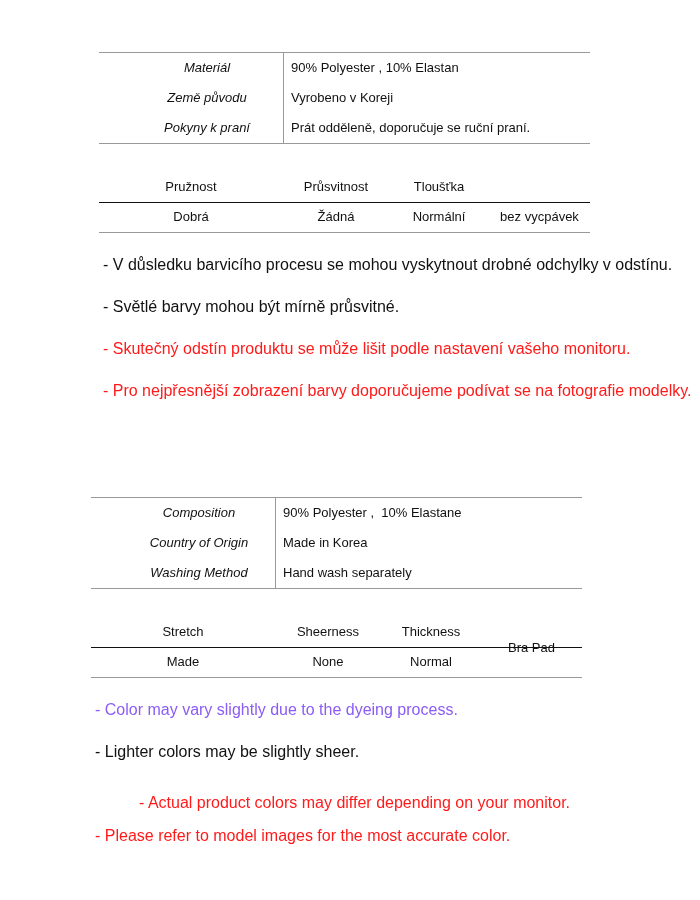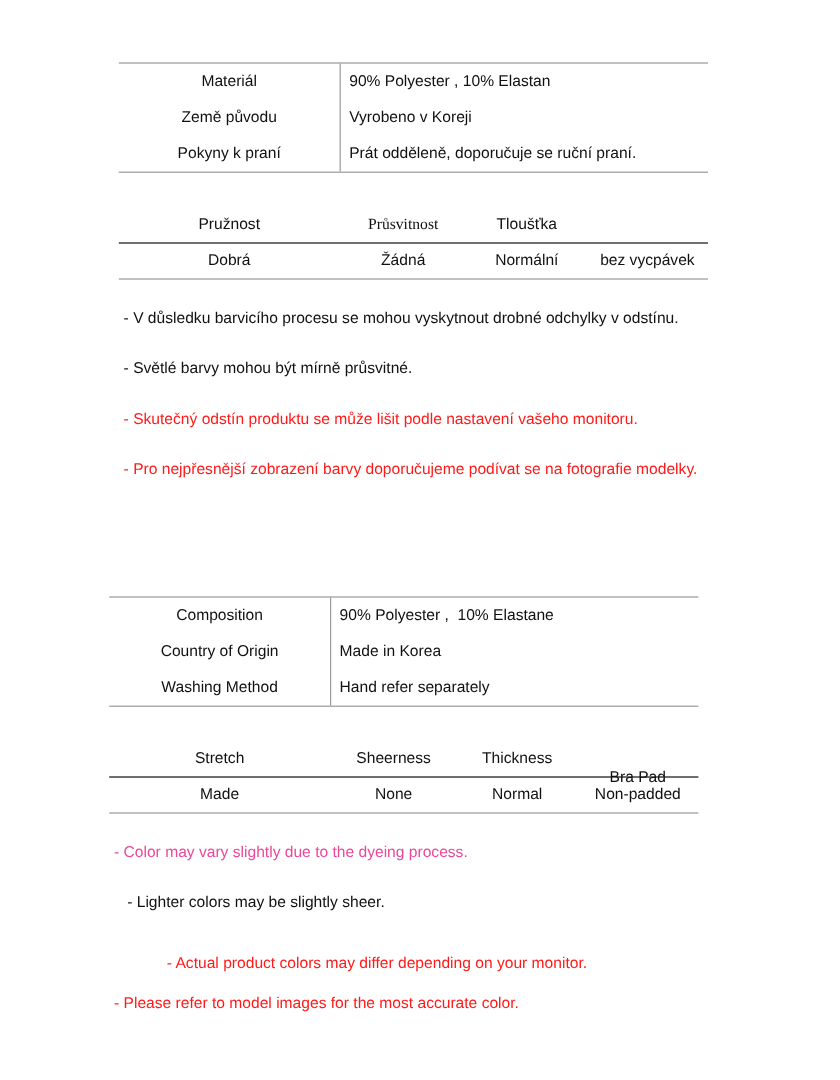--- a/index.html
+++ b/index.html
@@ -1,27 +1,27 @@
 <!DOCTYPE html>
 <html><head>
 <meta charset="utf-8">
 <style>
   html, body { margin:0; padding:0; background:#ffffff; }
   body { width:700px; height:900px; position:relative; overflow:hidden;
          font-family:"Liberation Sans", sans-serif; font-size:13px; color:#111; }
   .spec-table { position:absolute; border-top:1px solid #999; border-bottom:1px solid #999; }
   .spec-row { position:absolute; left:0; right:0; height:30px; line-height:30px; }
-  .spec-label { position:absolute; left:0; text-align:center; }
+  .spec-label { position:absolute; left:16px; text-align:center;font-style:italic; }
   .spec-value { position:absolute; }
   .vdiv { position:absolute; top:0; bottom:0; width:1px; background:#999; }
   .attr-table { position:absolute; }
   .attr-cell { position:absolute; text-align:center; height:30px; line-height:30px; }
   .hline-black { position:absolute; left:0; right:0; height:1px; background:#111; }
   .hline-gray { position:absolute; left:0; right:0; height:1px; background:#999; }
-  .note { position:absolute; white-space:nowrap; font-size:13px; line-height:16px; }
+  .note { position:absolute; white-space:nowrap; font-size:16px; line-height:16px; }
   .note.red { color:#ff1a1a; }
 </style>
 </head>
 <body>
 
 <div>
 
   <div class="spec-table" style="left:99px; top:52px; width:491px; height:90px;">
     <div class="vdiv" style="left:184px;"></div>
     <div class="spec-row" style="top:0px;">
@@ -33,21 +33,21 @@
       <span class="spec-value" style="left:192px;">Prát odděleně, doporučuje se ruční praní.</span>
     </div>
     <div class="spec-row" style="top:30px;">
       <span class="spec-label" style="width:184px;">Země původu</span>
       <span class="spec-value" style="left:192px;">Vyrobeno v Koreji</span>
     </div>
   </div>
 
   <div class="attr-table" style="left:99px; top:172px; width:491px; height:61px;">
     <span class="attr-cell" style="left:0; width:184px; top:0;">Pružnost</span>
-    <span class="attr-cell" style="left:184px; width:106px; top:0;font-family:Liberation Serif, serif;">Průsvitnost</span>
+    <span class="attr-cell" style="left:184px; width:106px; top:0;">Průsvitnost</span>
     <span class="attr-cell" style="left:290px; width:100px; top:0;">Tloušťka</span>
     <div class="hline-black" style="top:30px;"></div>
     <span class="attr-cell" style="left:0; width:184px; top:30px;">Dobrá</span>
     <span class="attr-cell" style="left:184px; width:106px; top:30px;">Žádná</span>
     <span class="attr-cell" style="left:290px; width:100px; top:30px;">Normální</span>
     <span class="attr-cell" style="left:390px; width:101px; top:30px;">bez vycpávek</span>
     <div class="hline-gray" style="top:60px;"></div>
   </div>
 
   <div class="note" style="left:103px; top:257px; color:#111;"> - V důsledku barvicího procesu se mohou vyskytnout drobné odchylky v odstínu.</div>
@@ -63,34 +63,33 @@
     <div class="spec-row" style="top:0px;">
       <span class="spec-label" style="width:184px;">Composition</span>
       <span class="spec-value" style="left:192px; white-space:pre;">90% Polyester ,  10% Elastane</span>
     </div>
     <div class="spec-row" style="top:30px;">
       <span class="spec-label" style="width:184px;">Country of Origin</span>
       <span class="spec-value" style="left:192px;">Made in Korea</span>
     </div>
     <div class="spec-row" style="top:60px;">
       <span class="spec-label" style="width:184px;">Washing Method</span>
-      <span class="spec-value" style="left:192px;">Hand refer separately</span>
+      <span class="spec-value" style="left:192px;">Hand wash separately</span>
     </div>
   </div>
 
   <div class="attr-table" style="left:91px; top:617px; width:491px; height:61px;">
     <span class="attr-cell" style="left:0; width:184px; top:0;">Stretch</span>
     <span class="attr-cell" style="left:184px; width:106px; top:0;">Sheerness</span>
     <span class="attr-cell" style="left:290px; width:100px; top:0;">Thickness</span>
     <span class="attr-cell" style="left:390px; width:101px; top:0;margin-top:16px;">Bra Pad</span>
     <div class="hline-black" style="top:30px;"></div>
     <span class="attr-cell" style="left:0; width:184px; top:30px;">Made</span>
     <span class="attr-cell" style="left:184px; width:106px; top:30px;">None</span>
     <span class="attr-cell" style="left:290px; width:100px; top:30px;">Normal</span>
-    <span class="attr-cell" style="left:390px; width:101px; top:30px;">Non-padded</span>
     <div class="hline-gray" style="top:60px;"></div>
   </div>
 
-  <div class="note" style="left:95px; top:702px; color:#ec4899;">- Color may vary slightly due to the dyeing process.</div>
-  <div class="note" style="left:95px; top:744px; color:#111;margin-left:11px;">- Lighter colors may be slightly sheer.</div>
+  <div class="note" style="left:95px; top:702px; color:#8b5cf6;">- Color may vary slightly due to the dyeing process.</div>
+  <div class="note" style="left:95px; top:744px; color:#111;">- Lighter colors may be slightly sheer.</div>
   <div class="note red" style="left:95px; top:795px;margin-left:44px;">- Actual product colors may differ depending on your monitor.</div>
   <div class="note red" style="left:95px; top:828px;">- Please refer to model images for the most accurate color.</div>
 </div>
 
 </body></html>

